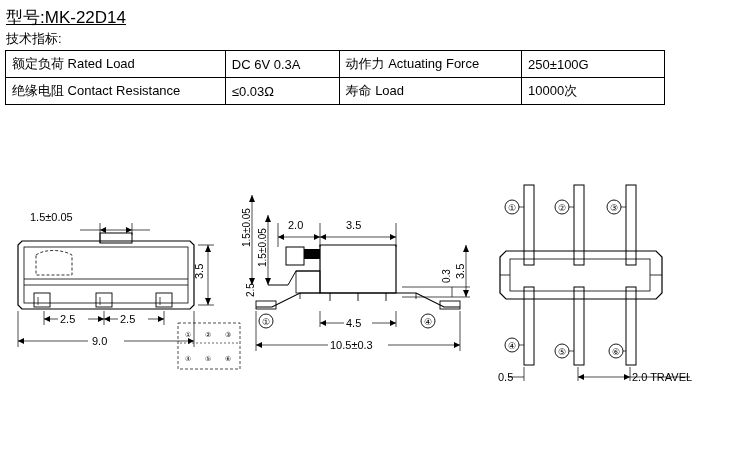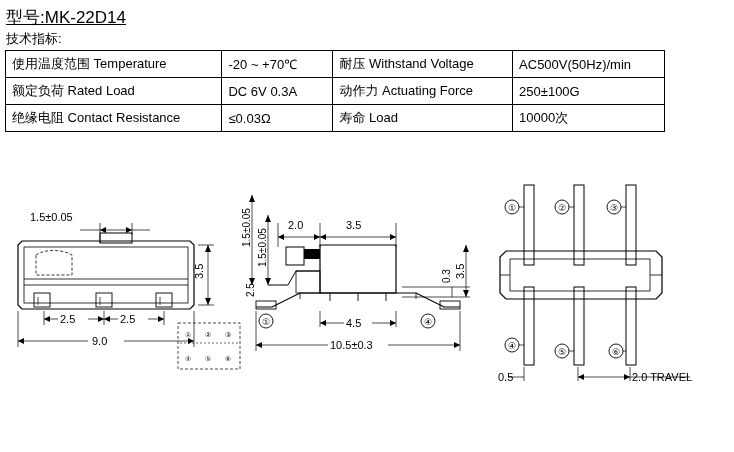--- a/index.html
+++ b/index.html
@@ -72,26 +72,20 @@
 </head>
 <body>
 
 <div class="page">
 
   <div class="model-line">型号:MK-22D14</div>
   <div class="spec-line">技术指标:</div>
 
   <table class="spec">
     <tbody>
-      <tr>
-        <td class="c1">使用温度范围 Temperature</td>
-        <td class="c2">-20 ~ +70℃</td>
-        <td class="c3">耐压 Withstand Voltage</td>
-        <td class="c4">AC500V(50Hz)/min</td>
-      </tr>
       <tr>
         <td class="c1">额定负荷 Rated Load</td>
         <td class="c2">DC 6V 0.3A</td>
         <td class="c3">动作力 Actuating Force</td>
         <td class="c4">250±100G</td>
       </tr>
       <tr>
         <td class="c1">绝缘电阻 Contact Resistance</td>
         <td class="c2">≤0.03Ω</td>
         <td class="c3">寿命 Load</td>

